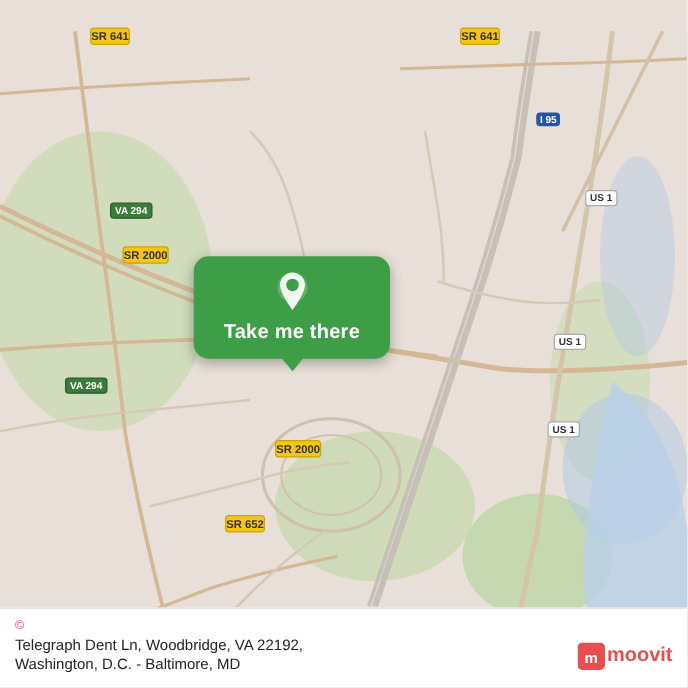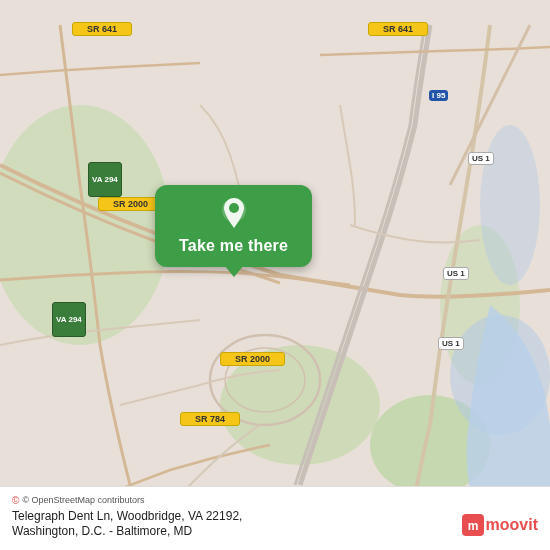--- a/index.html
+++ b/index.html
@@ -64,21 +64,21 @@
       color: #e84e4f;
       z-index: 11;
       display: flex;
       align-items: center;
       gap: 2px;
     }
 
     
     #take-me-there-card {
       position: absolute;
-      top: 185px;
+      top: 205px;
       left: 155px;
       z-index: 10;
       display: flex;
       flex-direction: column;
       align-items: flex-start;
     }
 
     #take-me-there-bubble {
       background: #3d9e47;
       border-radius: 12px;
@@ -115,21 +115,21 @@
       letter-spacing: 0.2px;
     }
 
     
     .road-label {
       position: absolute;
       font-size: 9px;
       font-weight: bold;
       background: #f5c518;
       border-radius: 3px;
-      padding: 1px 14px;
+      padding: 1px 0;
       color: #333;
       z-index: 5;
       border: 1px solid #c8a800;
     }
 
     .road-label-white {
       position: absolute;
       font-size: 8px;
       font-weight: bold;
       background: white;
@@ -140,21 +140,21 @@
       border: 1px solid #aaa;
       text-align: center;
     }
 
     .road-label-green {
       position: absolute;
       font-size: 8px;
       font-weight: bold;
       background: #3a7d3a;
       border-radius: 3px;
-      padding: 12px 3px;
+      padding: 1px 3px;
       color: white;
       z-index: 5;
       border: 1px solid #2a5a2a;
     }
 
     .road-label-interstate {
       position: absolute;
       font-size: 8px;
       font-weight: bold;
       background: #2255aa;
@@ -217,38 +217,37 @@
   <div class="road-label" style="top:22px;left:72px;">SR 641</div>
   <div class="road-label" style="top:22px;left:368px;">SR 641</div>
   <div class="road-label-interstate" style="top:90px;left:429px;">I 95</div>
   <div class="road-label-white" style="top:152px;left:468px;">US 1</div>
   <div class="road-label-green" style="top:162px;left:88px;">VA 294</div>
   <div class="road-label-green" style="top:302px;left:52px;">VA 294</div>
   <div class="road-label" style="top:197px;left:98px;">SR 2000</div>
   <div class="road-label" style="top:352px;left:220px;">SR 2000</div>
   <div class="road-label-white" style="top:267px;left:443px;">US 1</div>
   <div class="road-label-white" style="top:337px;left:438px;">US 1</div>
-  <div class="road-label" style="top:412px;left:180px;">SR 784</div>
+  <div class="road-label" style="top:412px;left:180px;">SR 652</div>
 
   <div id="take-me-there-card">
     <div id="take-me-there-bubble">
 
       <svg id="location-pin-icon" viewBox="0 0 36 36" xmlns="http://www.w3.org/2000/svg">
         <circle cx="18" cy="15" r="12" fill="white" opacity="0.2"></circle>
         <path d="M18,3 C12.5,3 8,7.5 8,13 C8,20 18,33 18,33 C18,33 28,20 28,13 C28,7.5 23.5,3 18,3Z" fill="white" opacity="0.9"></path>
         <circle cx="18" cy="13" r="5" fill="#3d9e47"></circle>
       </svg>
       <span id="take-me-there-label">Take me there</span>
     </div>
   </div>
 
   <div id="bottom-bar">
     <div id="copyright">
       <span style="color:#e84e4f;font-size:10px;">©</span>
-      <span>© OpenStreetMap contributors</span>
     </div>
     <div id="address-line">
       Telegraph Dent Ln, Woodbridge, VA 22192,<br>Washington, D.C. - Baltimore, MD
     </div>
   </div>
 
   <div id="moovit-logo">
     <svg width="22" height="22" viewBox="0 0 22 22">
       <rect width="22" height="22" rx="4" fill="#e84e4f"></rect>
       <text x="11" y="16" text-anchor="middle" fill="white" font-size="12" font-weight="bold">m</text>

